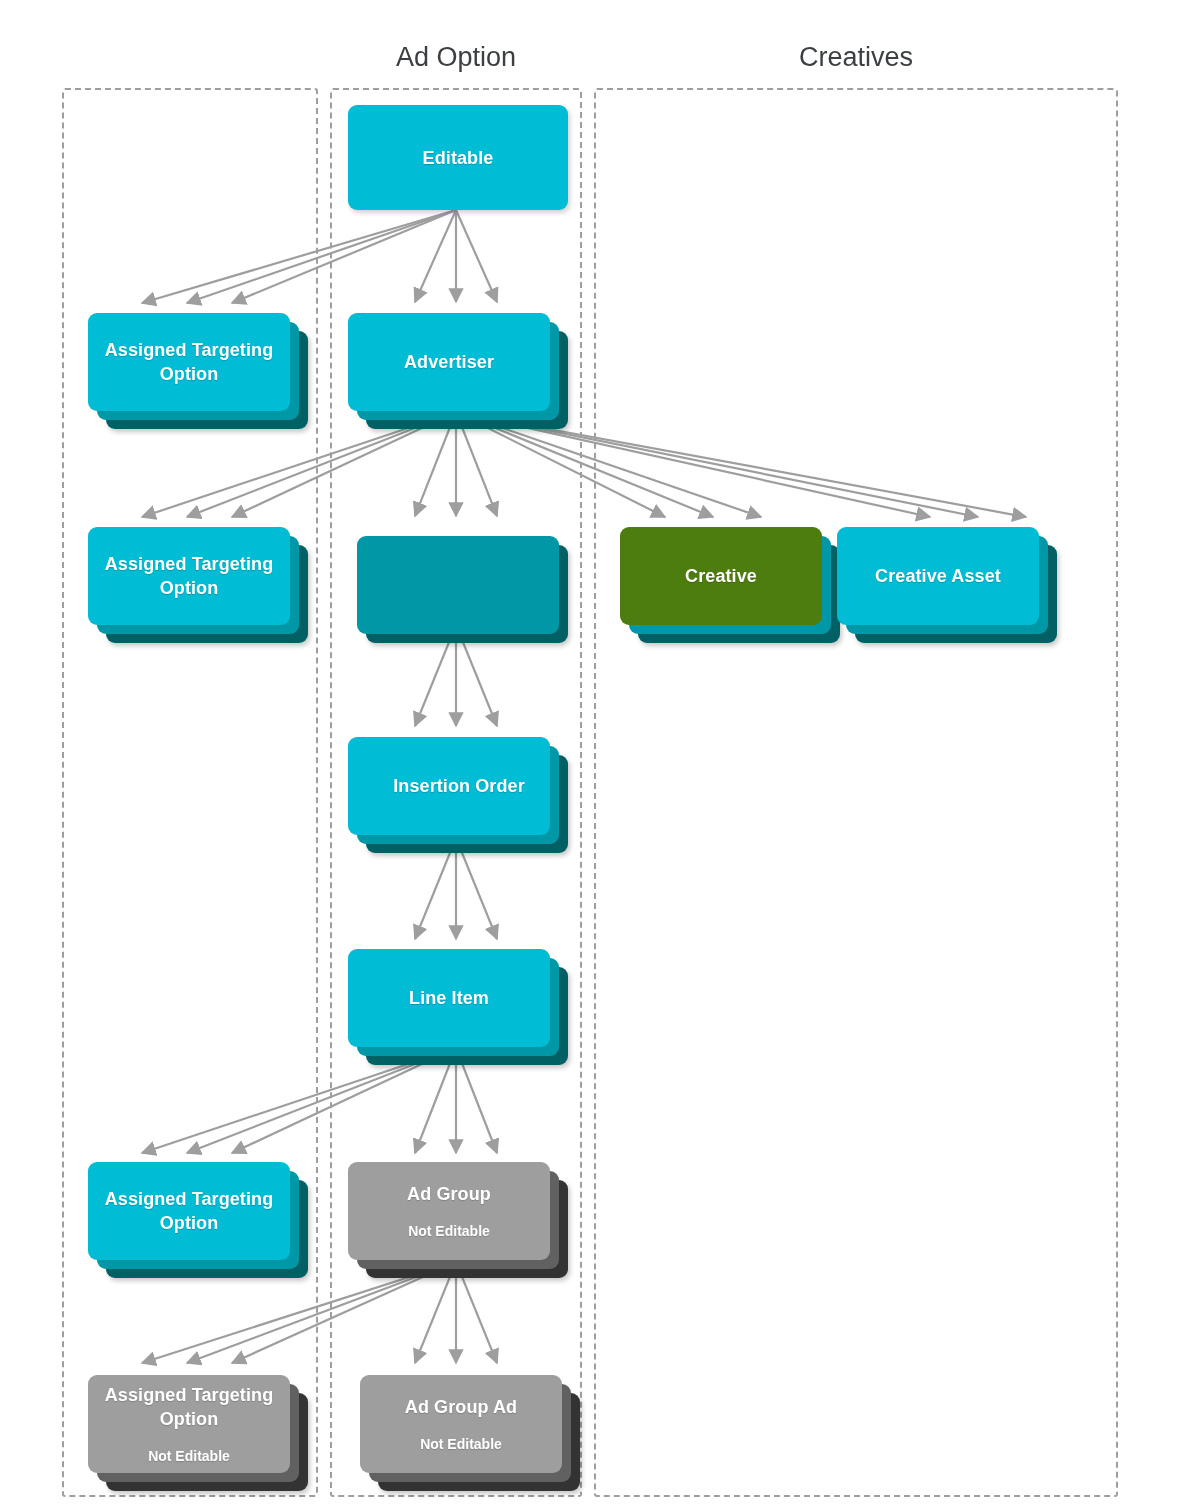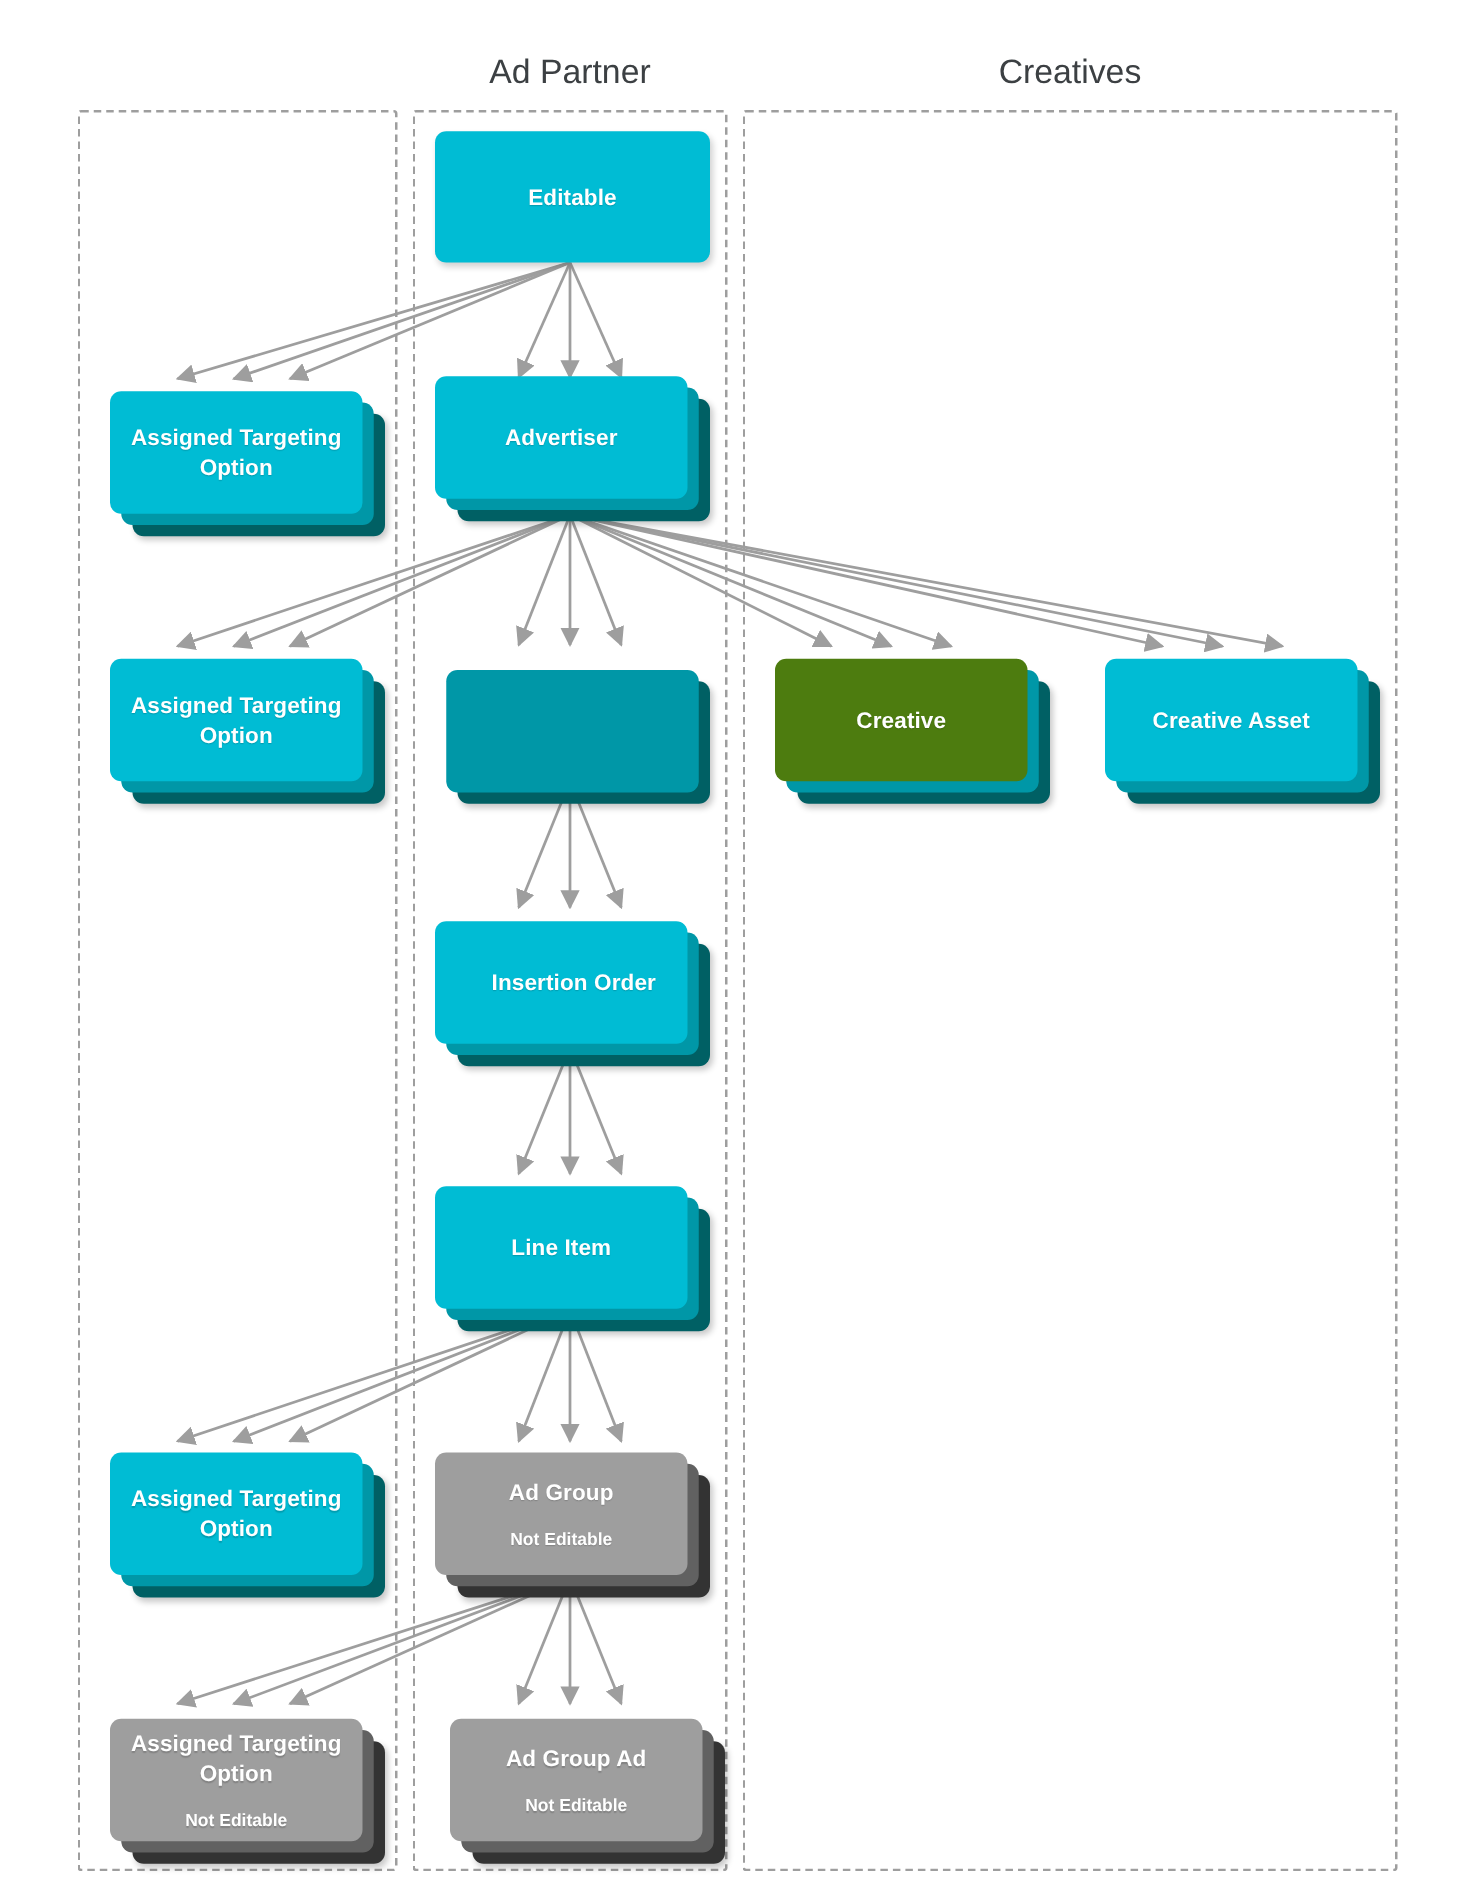--- a/index.html
+++ b/index.html
@@ -43,21 +43,21 @@
   }
   .node.single .layer.front{box-shadow:2px 3px 5px rgba(0,0,0,0.18);}
   .node .layer.back{box-shadow:2px 3px 5px rgba(0,0,0,0.22);}
 </style>
 </head>
 <body>
 
 <div id="stage">
 
 
-  <div class="col-title" style="left: 330px; top: 40px; width: 252px; white-space: pre-line;">Ad Partner</div>
+  <div class="col-title" style="left: 330px; top: 40px; width: 252px; white-space: pre-line;">Ad Option</div>
 
   <div class="col-title" style="left: 594px; top: 40px; width: 524px; white-space: pre-line;">Creatives</div>
 
   <div class="col-region" style="left:62px;top:88px;width:256px;height:1409px;"></div>
   <div class="col-region" style="left:330px;top:88px;width:252px;height:1409px;"></div>
   <div class="col-region" style="left:594px;top:88px;width:524px;height:1409px;"></div>
 
   <svg class="svg-layer" viewBox="0 0 1184 1508">
     <defs>
       <marker id="ah" viewBox="0 0 10 10" refX="9" refY="5" markerWidth="7" markerHeight="7" orient="auto-start-reverse">
@@ -147,21 +147,21 @@
   </div>
 
   <div class="node" style="left:88px;top:313px;width:230px;height:118px;">
     <div class="layer back" style="left:18px;top:18px;width:202px;height:98px;background:#006064;"></div>
     <div class="layer mid" style="left:9px;top:9px;width:202px;height:98px;background:#0097a7;"></div>
     <div class="layer front" style="left:0;top:0;width:202px;height:98px;background:#00bcd4;">
       <div class="title" style="max-width: 170px;">Assigned Targeting Option</div>
     </div>
   </div>
 
-  <div class="node" style="left:348px;top:301px;width:230px;height:96px;">
+  <div class="node" style="left:348px;top:313px;width:230px;height:96px;">
     <div class="layer back" style="left:18px;top:18px;width:202px;height:98px;background:#006064;"></div>
     <div class="layer mid" style="left:9px;top:9px;width:202px;height:98px;background:#0097a7;"></div>
     <div class="layer front" style="left:0;top:0;width:202px;height:98px;background:#00bcd4;">
       <div class="title" style="max-width: 170px;">Advertiser</div>
     </div>
   </div>
 
   <div class="node" style="left:88px;top:527px;width:230px;height:118px;">
     <div class="layer back" style="left:18px;top:18px;width:202px;height:98px;background:#006064;"></div>
     <div class="layer mid" style="left:9px;top:9px;width:202px;height:98px;background:#0097a7;"></div>
@@ -176,21 +176,21 @@
   </div>
 
   <div class="node" style="left:620px;top:527px;width:230px;height:118px;">
     <div class="layer back" style="left:18px;top:18px;width:202px;height:98px;background:#006064;"></div>
     <div class="layer mid" style="left:9px;top:9px;width:202px;height:98px;background:#0097a7;"></div>
     <div class="layer front" style="left:0;top:0;width:202px;height:98px;background:#4d7c0f;">
       <div class="title" style="max-width: 170px;">Creative</div>
     </div>
   </div>
 
-  <div class="node" style="left:884px;top:527px;width:230px;height:118px;">
+  <div class="node" style="left:837px;top:527px;width:230px;height:118px;">
     <div class="layer back" style="left:18px;top:18px;width:202px;height:98px;background:#006064;"></div>
     <div class="layer mid" style="left:9px;top:9px;width:202px;height:98px;background:#0097a7;"></div>
     <div class="layer front" style="left:0;top:0;width:202px;height:98px;background:#00bcd4;">
       <div class="title" style="max-width: 170px;">Creative Asset</div>
     </div>
   </div>
 
   <div class="node" style="left:348px;top:737px;width:230px;height:118px;">
     <div class="layer back" style="left:18px;top:18px;width:202px;height:98px;background:#006064;"></div>
     <div class="layer mid" style="left:9px;top:9px;width:202px;height:98px;background:#0097a7;"></div>

